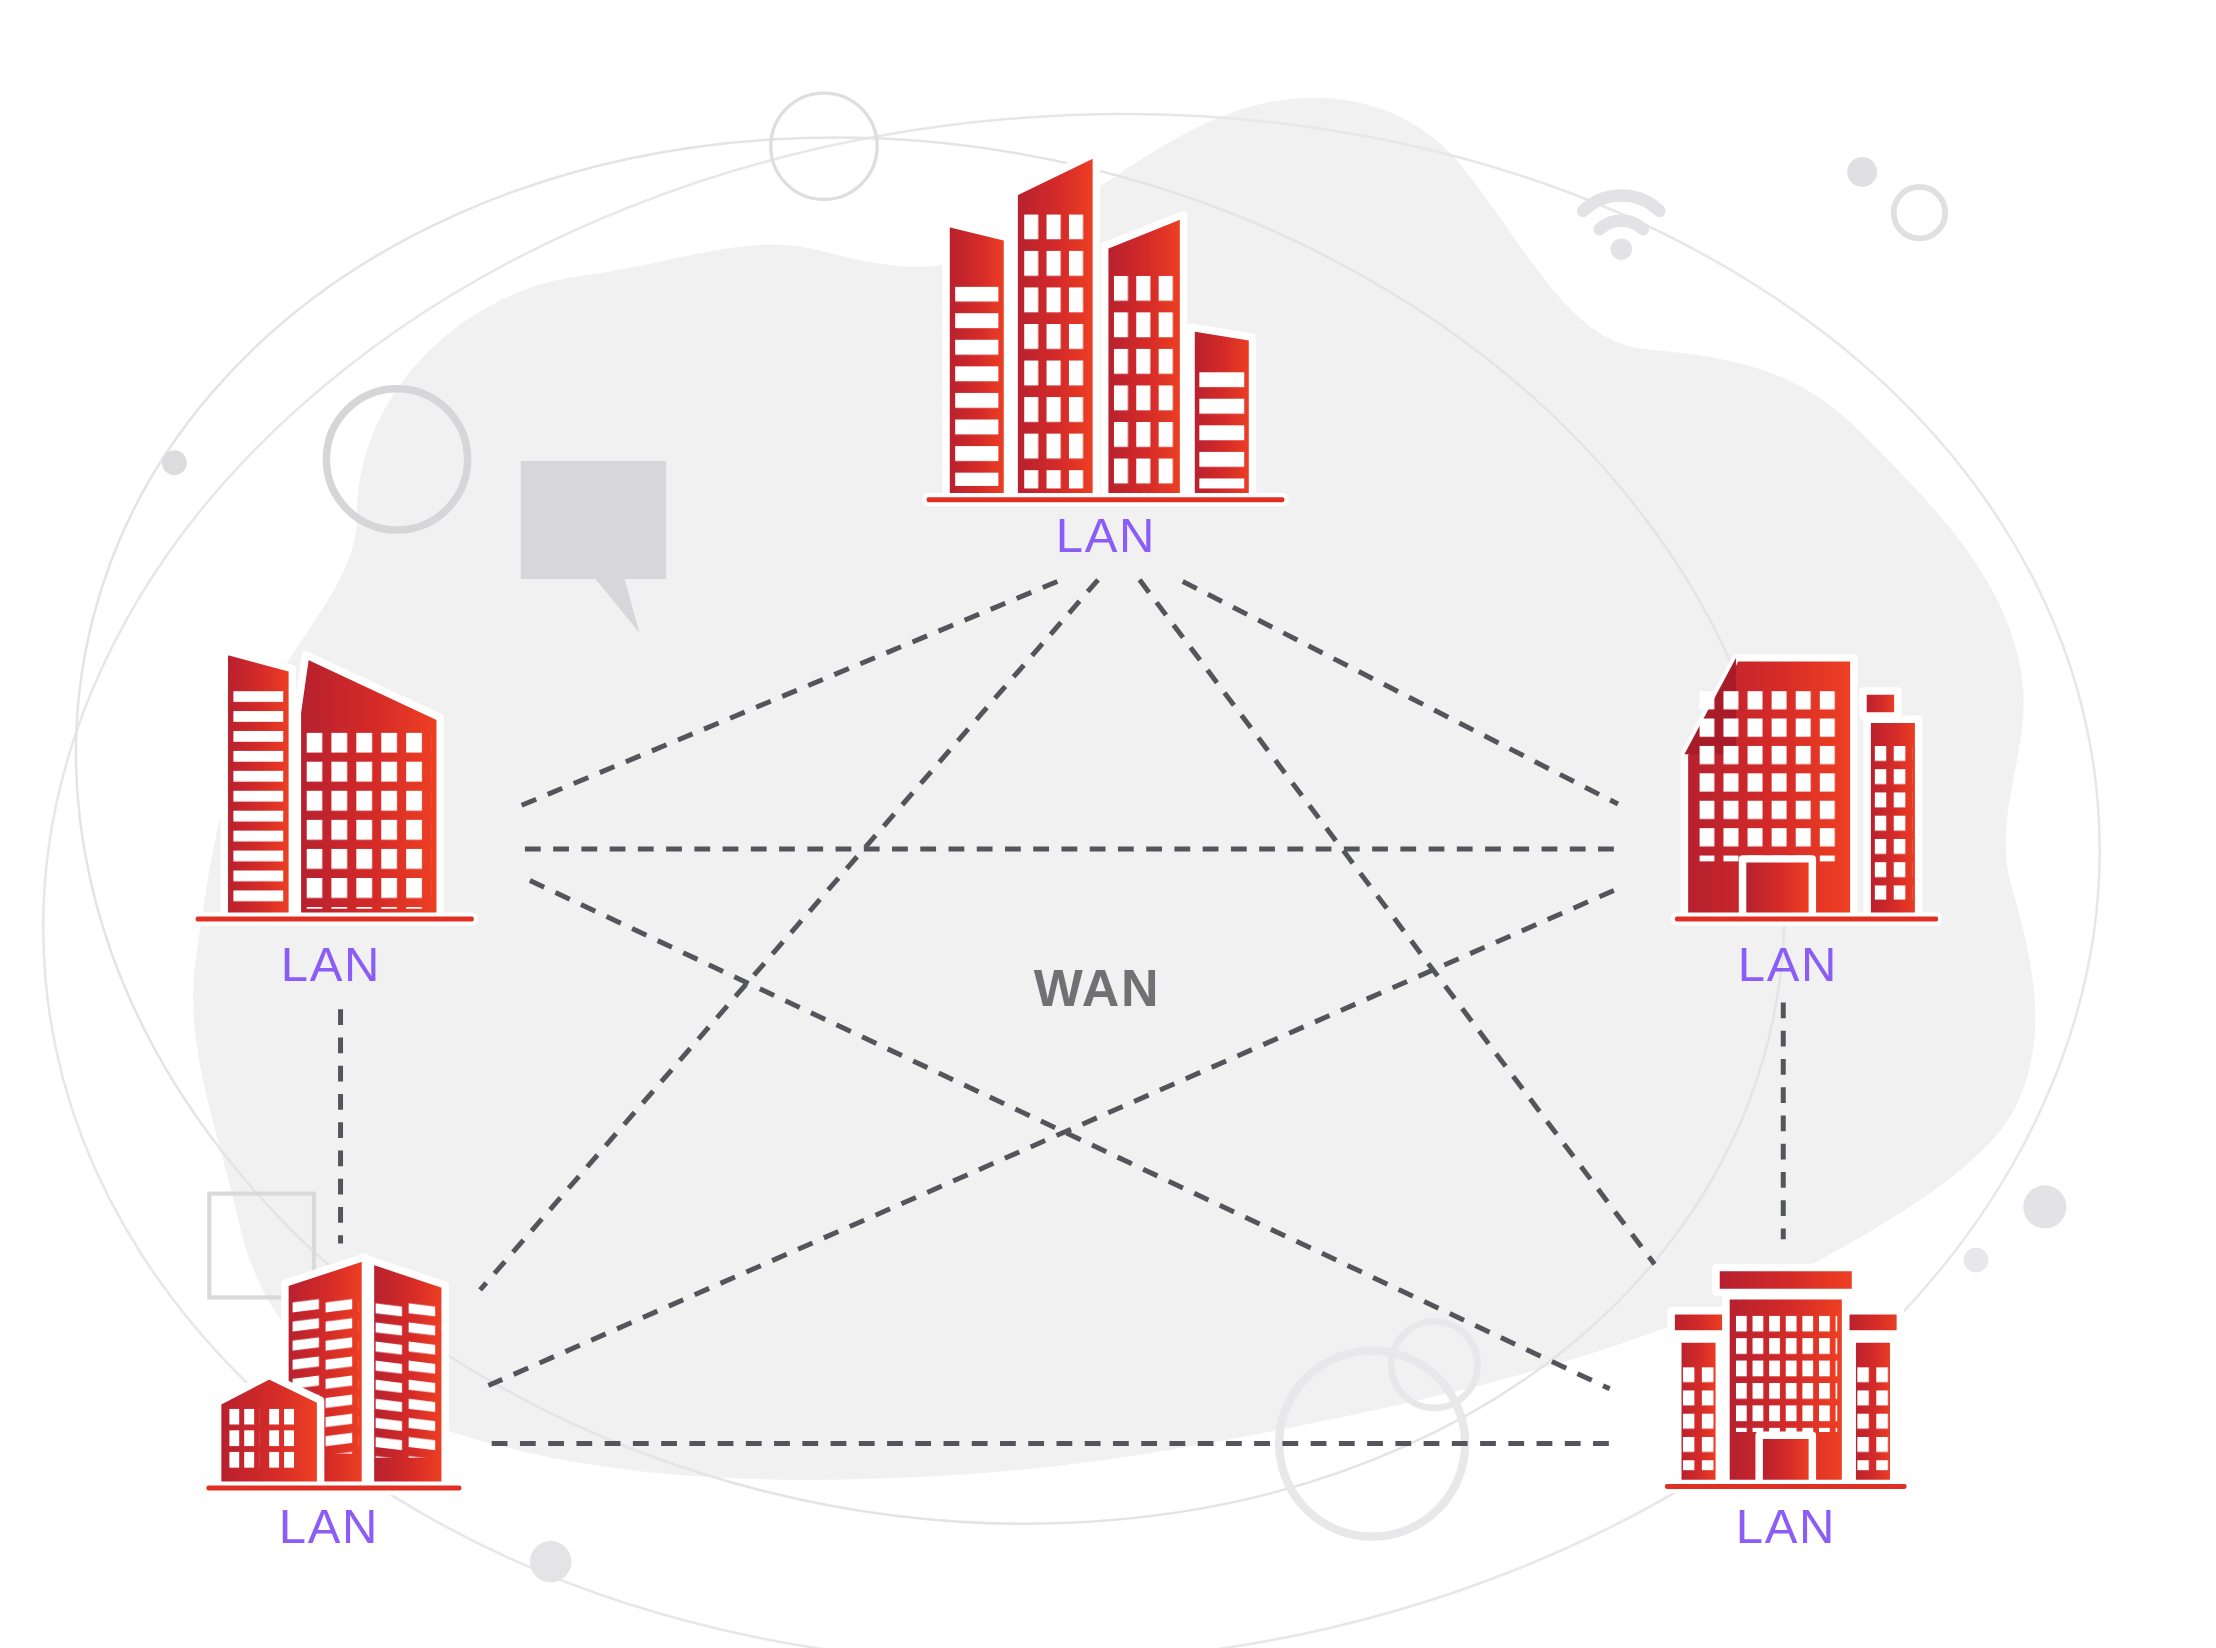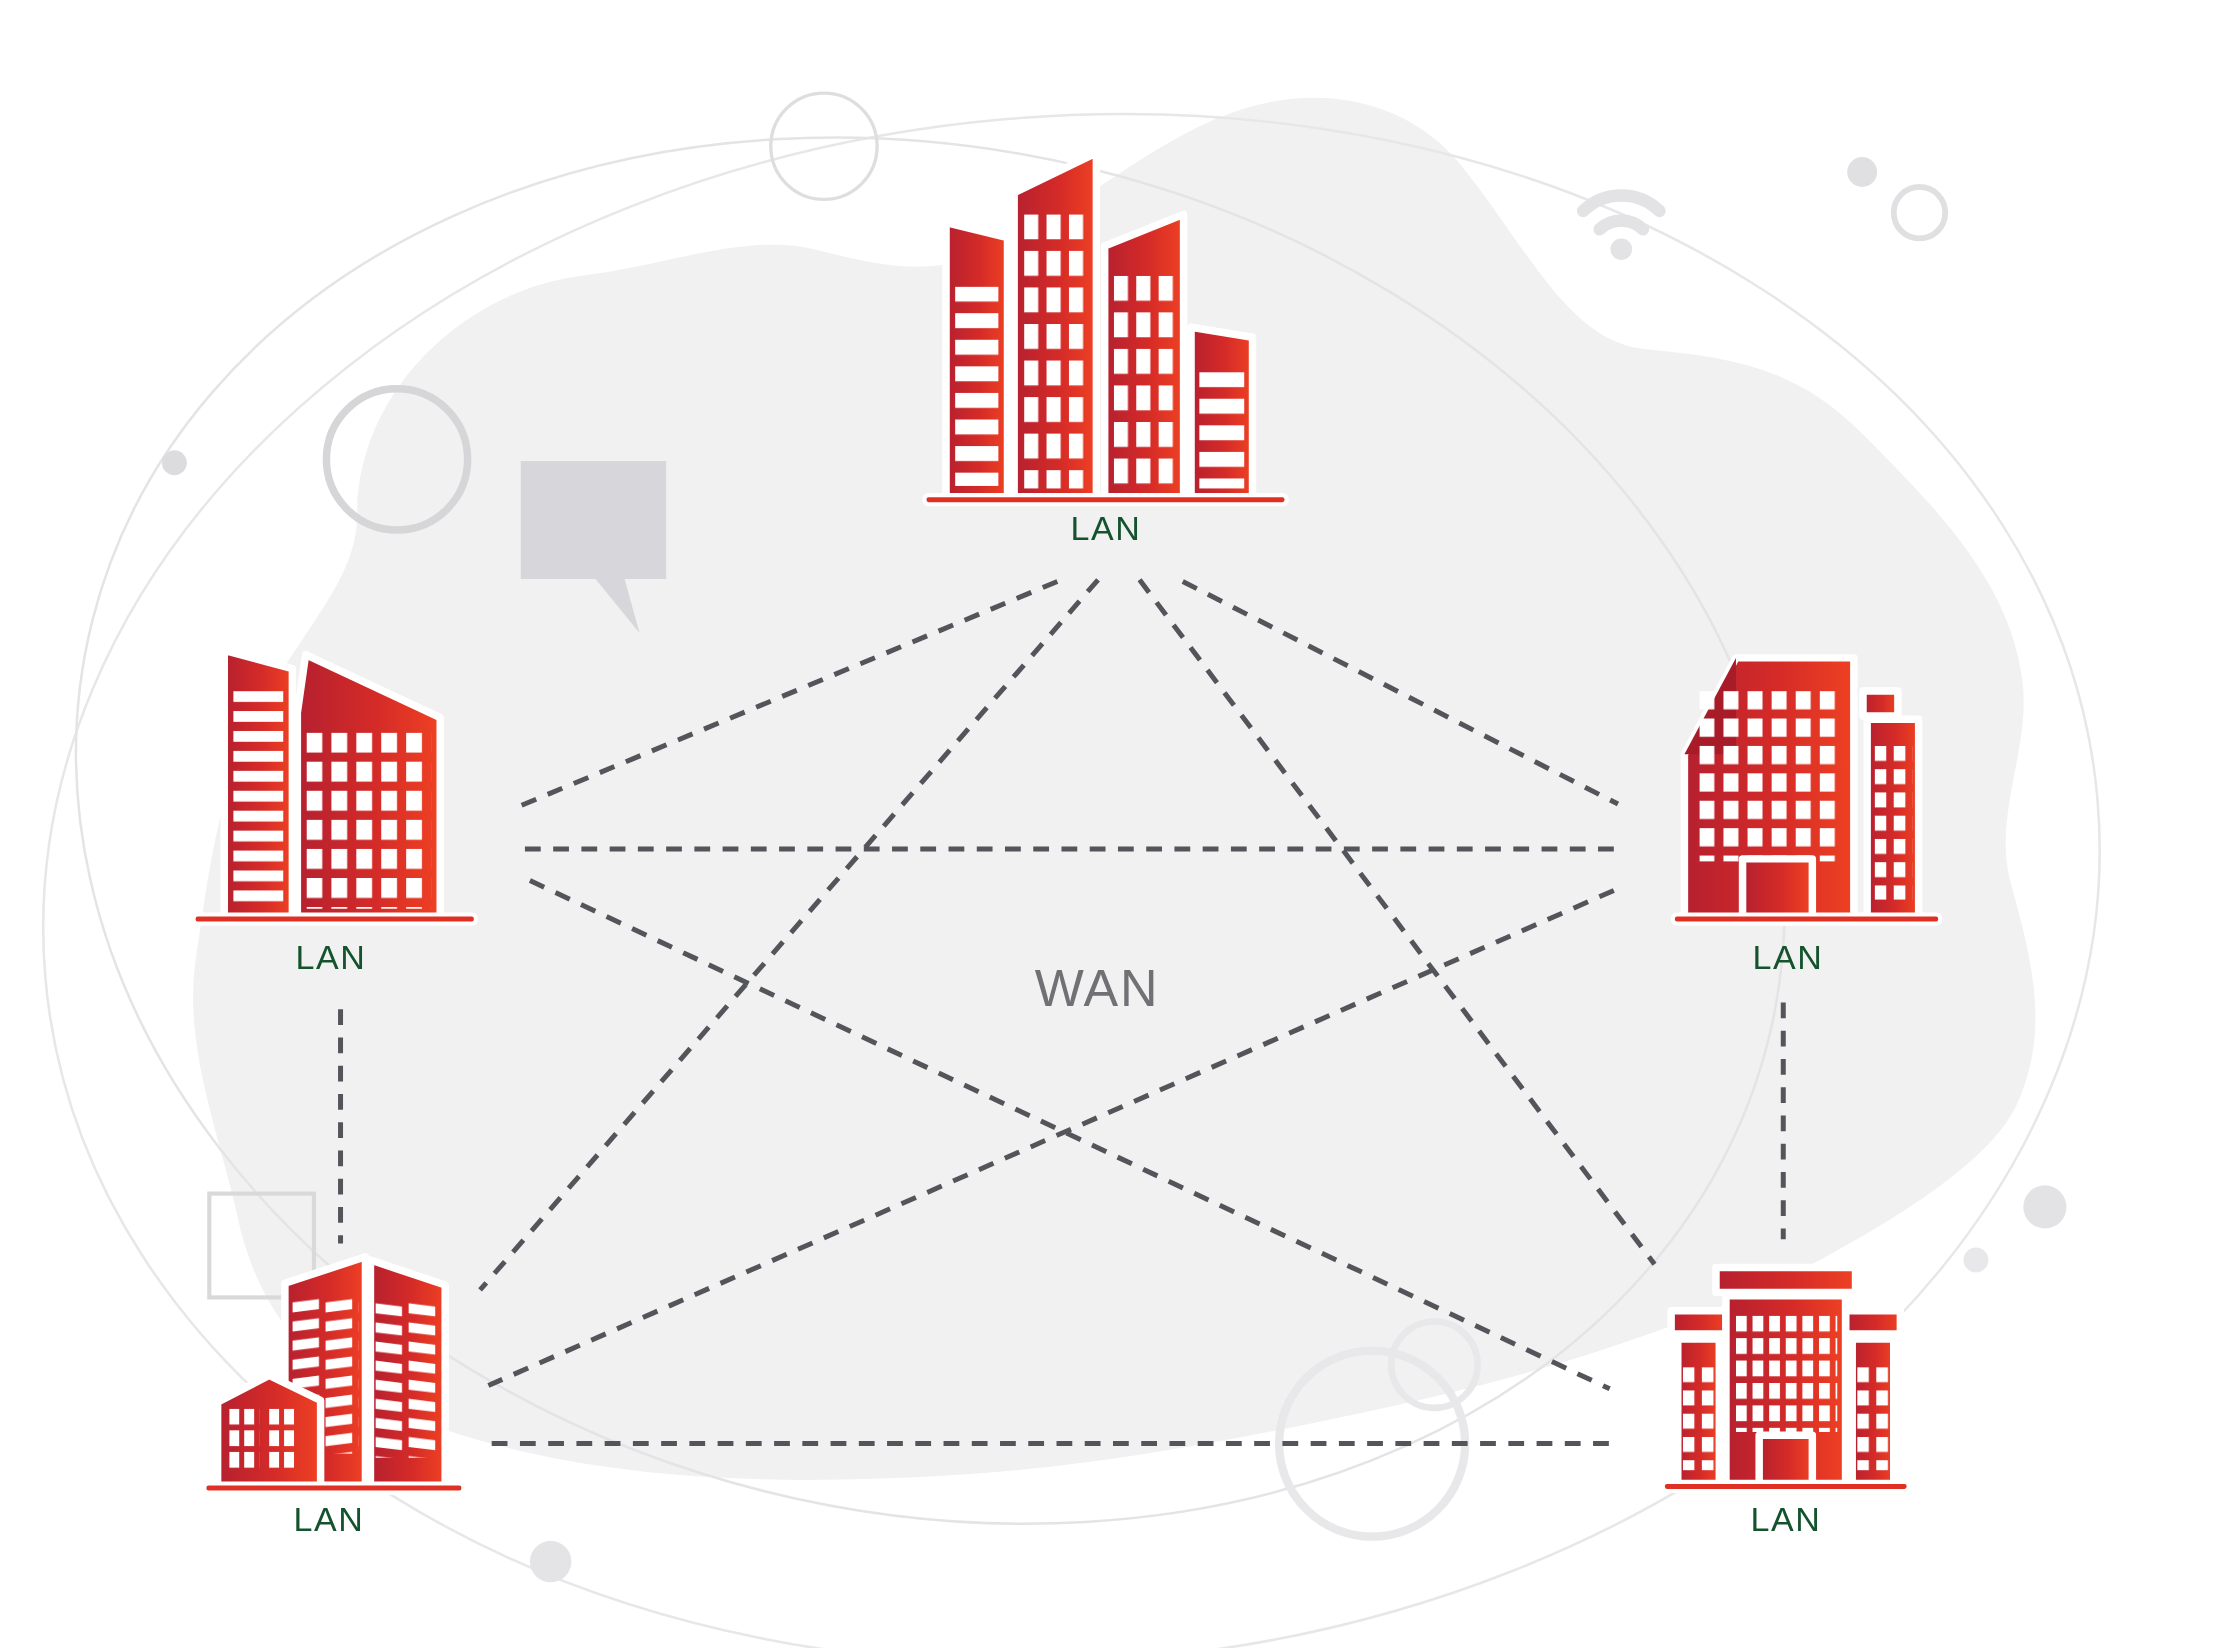--- a/index.html
+++ b/index.html
@@ -8,33 +8,33 @@
     width: 2216px;
     height: 1648px;
     overflow: hidden;
     font-family: "Liberation Sans", sans-serif;
     background: #ffffff;
   }
   #scene { position: absolute; left: 0; top: 0; }
   .node-label {
     position: absolute;
     transform: translateX(-50%);
-    color: #14532d;
-    font-size: 34px;
+    color: #8b5cf6;
+    font-size: 49px;
     line-height: 1;
     letter-spacing: 1.7px;
     white-space: nowrap;
     text-align: right;
   }
   .wan-label {
     position: absolute;
     transform: translateX(-50%);
     color: #717175;
     font-size: 52px;
-    font-weight: 400;
+    font-weight: 700;
     line-height: 1;
     letter-spacing: 1.7px;
     white-space: nowrap;
   }
 </style>
 </head>
 <body>
 
 <div id="stage">
 

